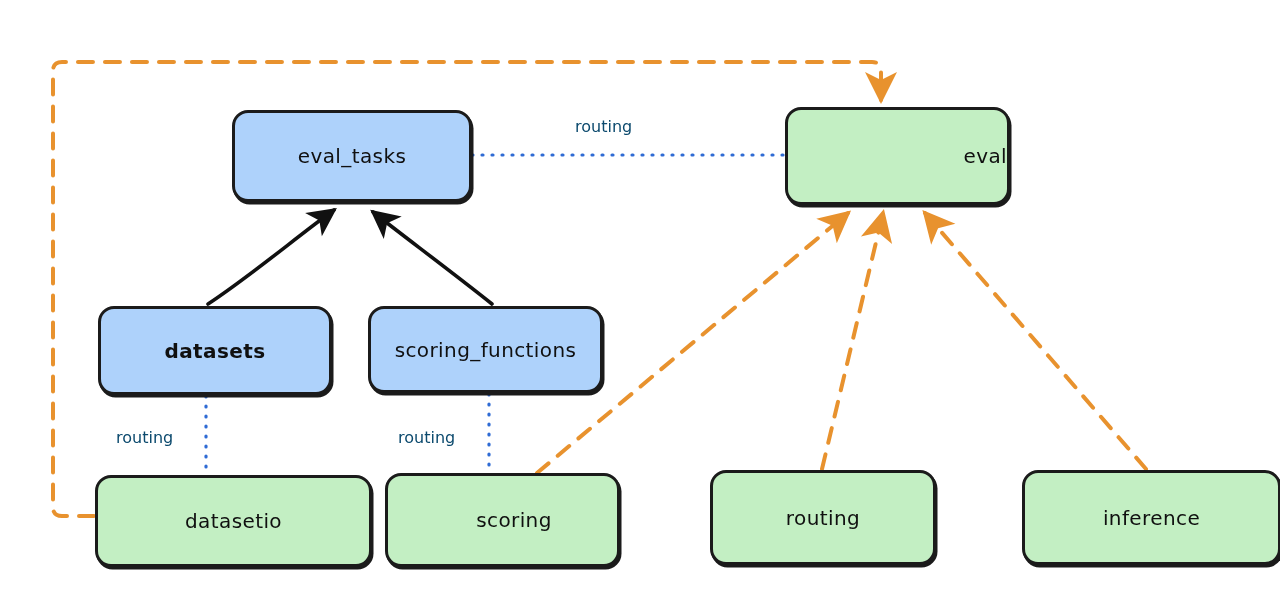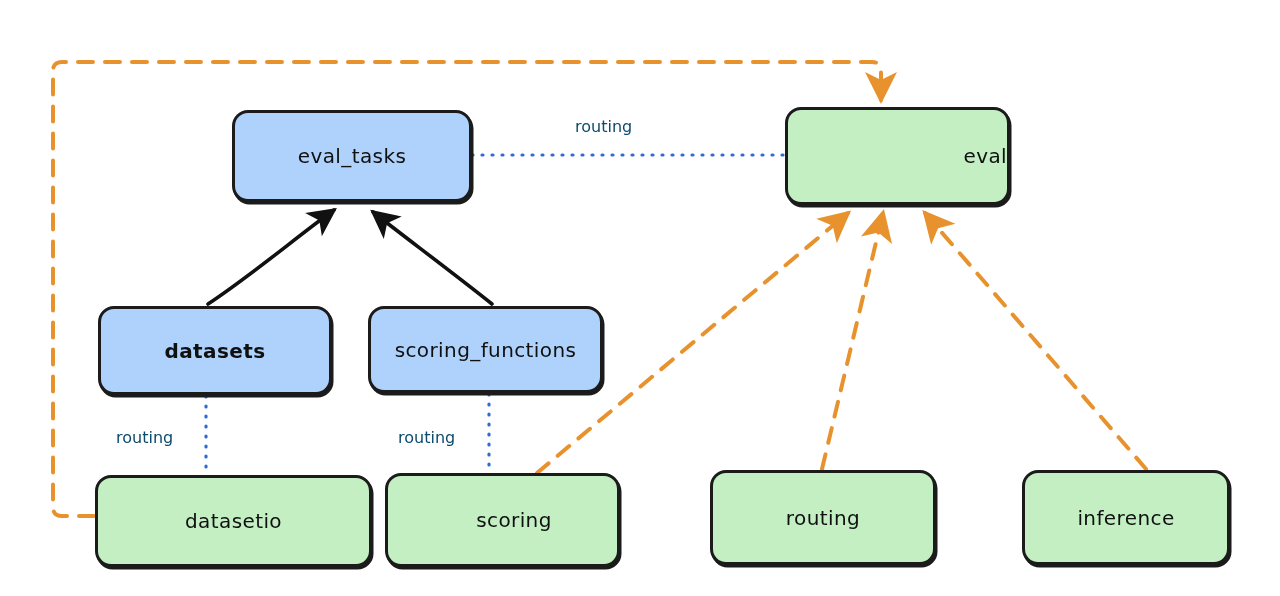--- a/index.html
+++ b/index.html
@@ -109,21 +109,21 @@
   </div>
 
   <div class="node green" style="left:385px; top:473px; width:235px; height:94px;padding-left:23px;">
     <span>scoring</span>
   </div>
 
   <div class="node green" style="left:710px; top:470px; width:226px; height:95px;">
     <span>routing</span>
   </div>
 
-  <div class="node green" style="left:1022px; top:470px; width:208px; height:95px;">
+  <div class="node green" style="left:1022px; top:470px; width:259px; height:95px;">
     <span>inference</span>
   </div>
 
   <div class="edge-label" style="left:575px; top:117px;">routing</div>
 
   <div class="edge-label" style="left:116px; top:428px;">routing</div>
 
   <div class="edge-label" style="left:398px; top:428px;">routing</div>
 
 </div>

